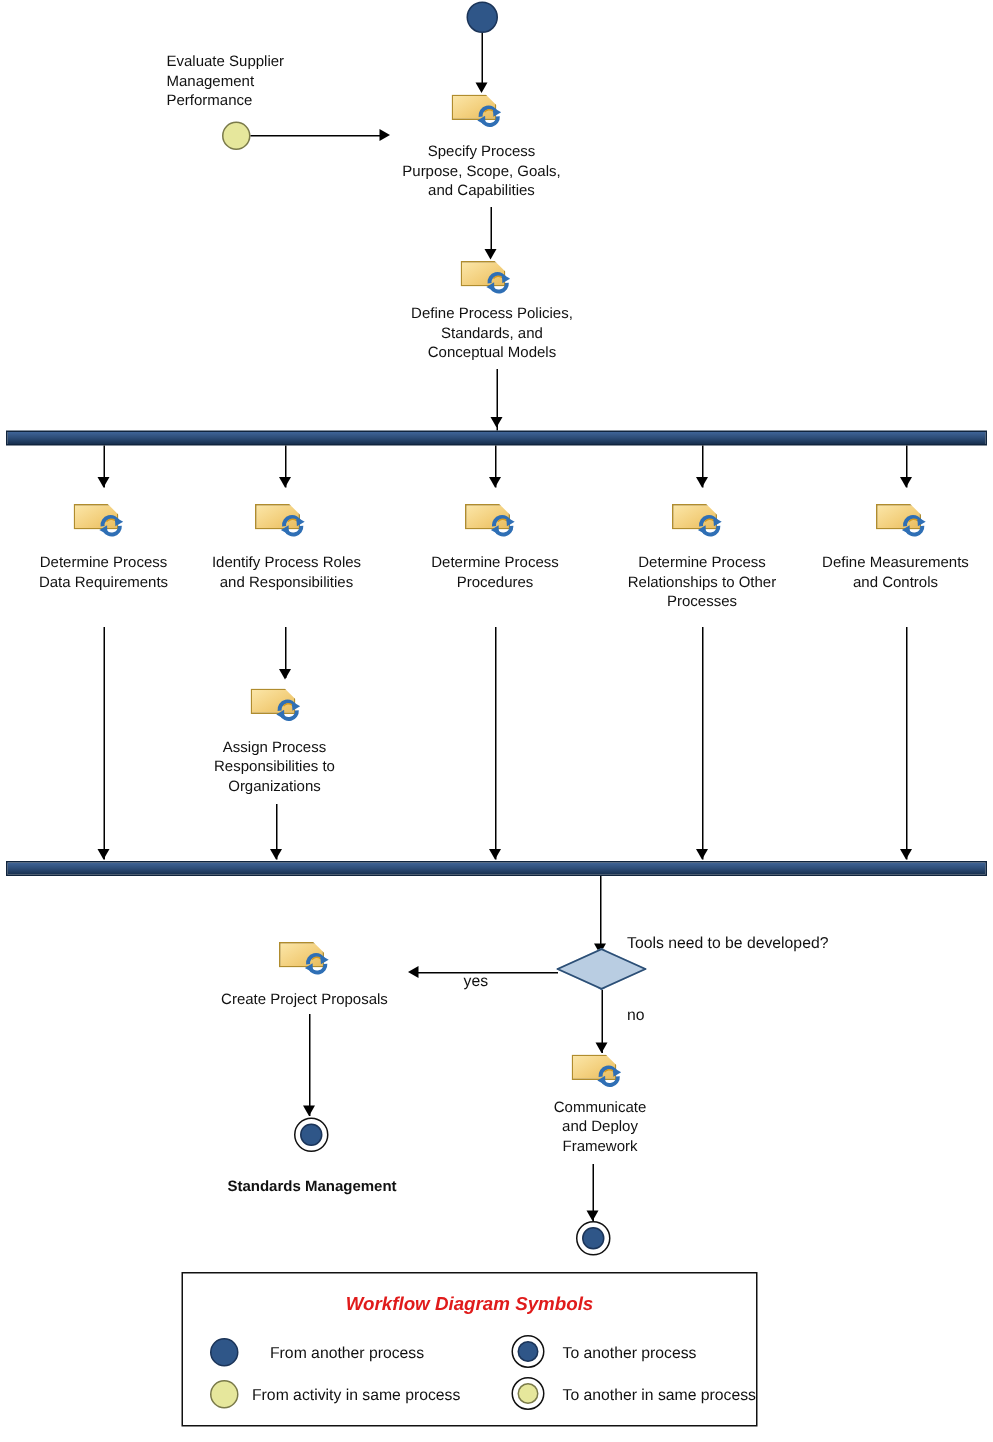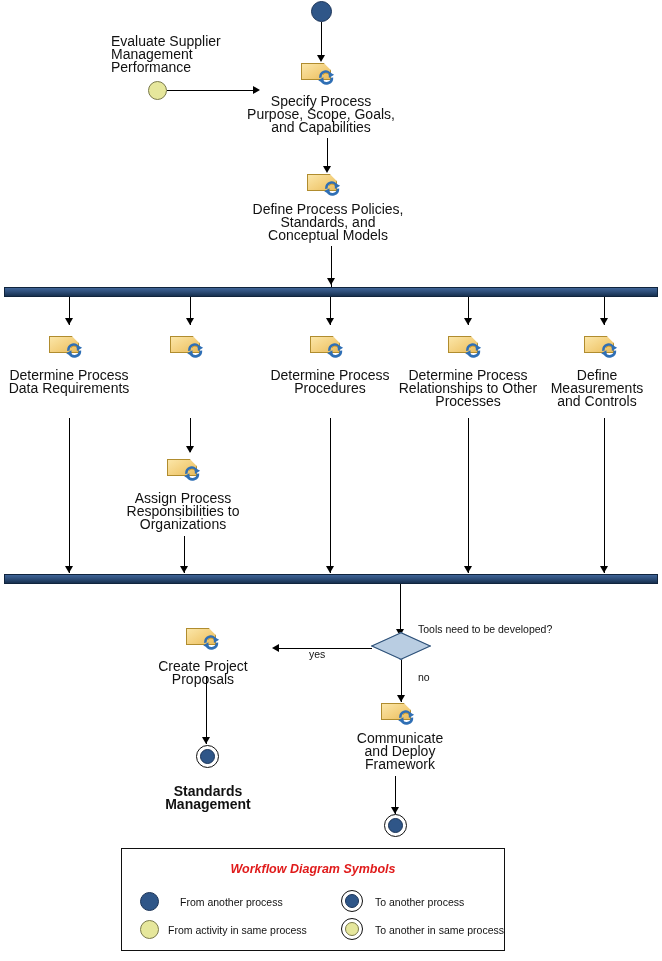--- a/index.html
+++ b/index.html
@@ -126,21 +126,21 @@
   }
   .diamond-outline {
     position: absolute;
     width: 60px;
     height: 28px;
   }
 
   
   .label {
     position: absolute;
-    font-size: 14px;
+    font-size: 10px;
     line-height: 13px;
     color: #111111;
     text-align: center;
     white-space: pre-line;
   }
   .label.left-align {
     text-align: left;
   }
   .label.bold {
     font-weight: bold;
@@ -266,20 +266,22 @@
   <div class="activity-icon" style="left:170px; top:334px;">
     <div class="sheet"></div>
     <svg class="recycle" viewBox="0 0 24 22">
       <path d="M5.5,12.5 A6.2,6.2 0 0 1 17.5,9.6" fill="none" stroke="#2f6fb5" stroke-width="3.1"></path>
       <path d="M18.8,12.2 A6.2,6.2 0 0 1 7.0,15.3" fill="none" stroke="#2f6fb5" stroke-width="3.1"></path>
       <polygon points="15.0,5.4 21.4,9.0 15.4,12.6" fill="#2f6fb5"></polygon>
       <polygon points="9.2,19.0 3.0,15.4 9.0,11.8" fill="#2f6fb5"></polygon>
       <path d="M8.5,9.0 A4.6,4.6 0 0 1 15.0,8.0" fill="none" stroke="#d89a1e" stroke-width="1.1"></path>
     </svg>
   </div>
+  <div class="label" style="left:120px; top:369px; width:142px;">Identify Process Roles
+and Responsibilities</div>
   <div class="vline" style="left:190px; top:418px; height:34px;"></div>
   <div class="arrow-down" style="left:186px; top:446px;"></div>
 
   <div class="activity-icon" style="left:167px; top:457px;">
     <div class="sheet"></div>
     <svg class="recycle" viewBox="0 0 24 22">
       <path d="M5.5,12.5 A6.2,6.2 0 0 1 17.5,9.6" fill="none" stroke="#2f6fb5" stroke-width="3.1"></path>
       <path d="M18.8,12.2 A6.2,6.2 0 0 1 7.0,15.3" fill="none" stroke="#2f6fb5" stroke-width="3.1"></path>
       <polygon points="15.0,5.4 21.4,9.0 15.4,12.6" fill="#2f6fb5"></polygon>
       <polygon points="9.2,19.0 3.0,15.4 9.0,11.8" fill="#2f6fb5"></polygon>

